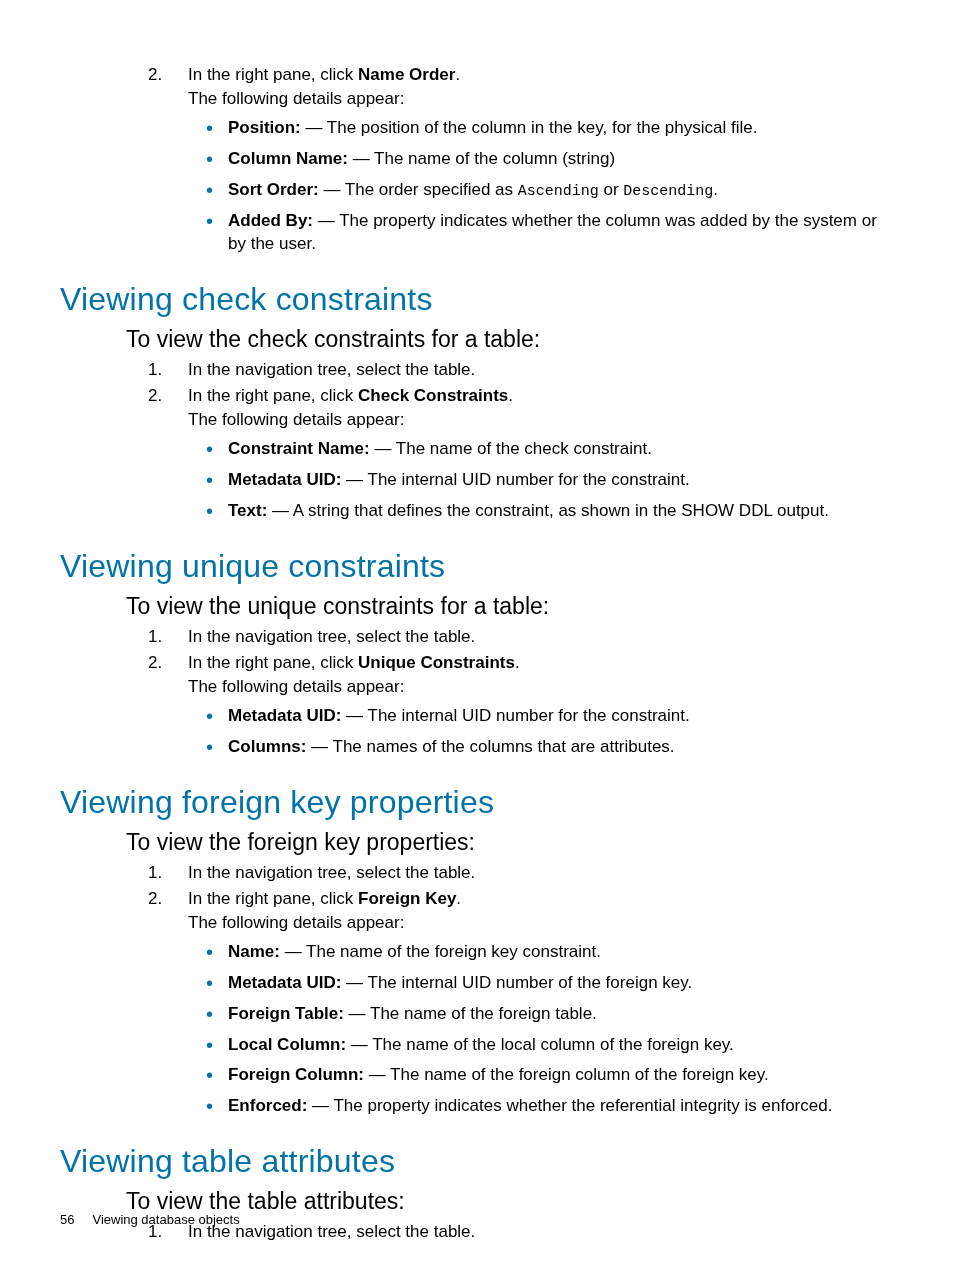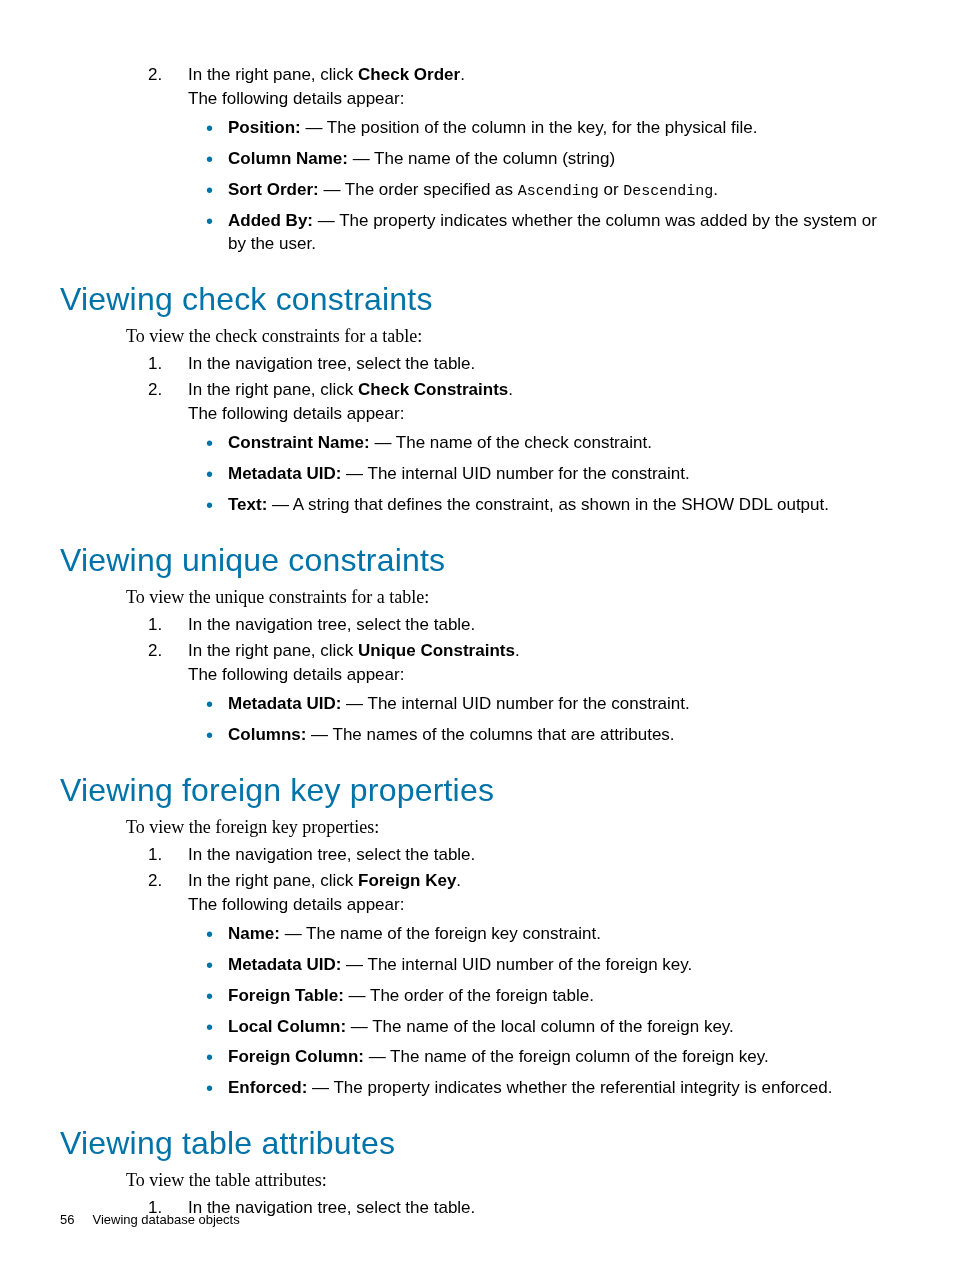--- a/index.html
+++ b/index.html
@@ -19,23 +19,22 @@
   h2 {
     font-family: Arial, Helvetica, sans-serif;
     font-weight: 400;
     color: #0073a8;
     font-size: 32px;
     margin: 18px 0 8px 0;
     letter-spacing: 0.2px;
   }
   .intro {
     margin: 6px 0 4px 66px;
-    font-size: 18px;
+    font-size: 23px;
     font-stretch: semi-condensed;
-    font-family: Liberation Serif, serif;
   }
   ol.steps {
     margin: 2px 0 0 88px;
     padding: 0;
     list-style: none;
     counter-reset: step;
     font-size: 17px;
   }
   ol.steps > li {
     counter-increment: step;
@@ -80,21 +79,21 @@
   }
   .footer .pg { margin-right: 18px; }
 </style>
 </head>
 <body>
 
 <div class="page">
 
   <ol class="steps" start="2" style="counter-reset: step 1;">
     <li>
-      <span>In the right pane, click </span><span class="b">Check Order</span><span>.</span>
+      <span>In the right pane, click </span><span class="b">Name Order</span><span>.</span>
       <div class="details-lead">The following details appear:</div>
       <ul class="details">
         <li><span class="b">Position:</span><span> — The position of the column in the key, for the physical file.</span></li>
         <li><span class="b">Column Name:</span><span> — The name of the column (string)</span></li>
         <li><span class="b">Sort Order:</span><span> — The order specified as </span><span class="mono">Ascending</span><span> or </span><span class="mono">Descending</span><span>.</span></li>
         <li><span class="b">Added By:</span><span> — The property indicates whether the column was added by the system or by the user.</span></li>
       </ul>
     </li>
   </ol>
 
@@ -130,21 +129,21 @@
   <h2>Viewing foreign key properties</h2>
   <div class="intro">To view the foreign key properties:</div>
   <ol class="steps">
     <li>In the navigation tree, select the table.</li>
     <li>
       <span>In the right pane, click </span><span class="b">Foreign Key</span><span>.</span>
       <div class="details-lead">The following details appear:</div>
       <ul class="details">
         <li><span class="b">Name:</span><span> — The name of the foreign key constraint.</span></li>
         <li><span class="b">Metadata UID:</span><span> — The internal UID number of the foreign key.</span></li>
-        <li><span class="b">Foreign Table:</span><span> — The order of the foreign table.</span></li>
+        <li><span class="b">Foreign Table:</span><span> — The name of the foreign table.</span></li>
         <li><span class="b">Local Column:</span><span> — The name of the local column of the foreign key.</span></li>
         <li><span class="b">Foreign Column:</span><span> — The name of the foreign column of the foreign key.</span></li>
         <li><span class="b">Enforced:</span><span> — The property indicates whether the referential integrity is enforced.</span></li>
       </ul>
     </li>
   </ol>
 
   <h2>Viewing table attributes</h2>
   <div class="intro">To view the table attributes:</div>
   <ol class="steps">

